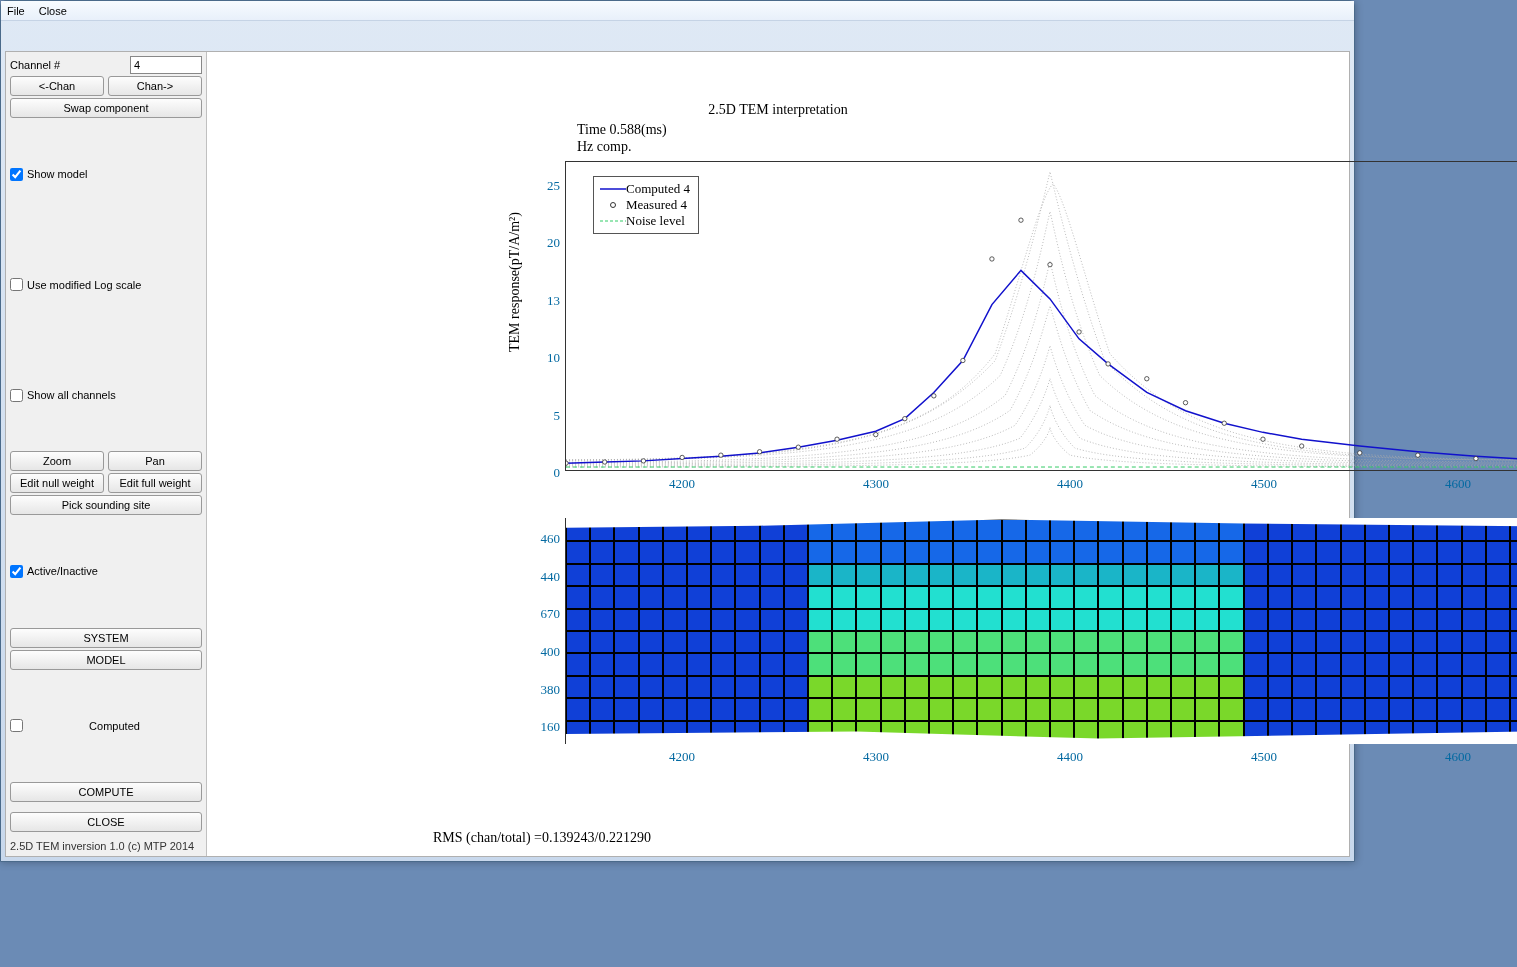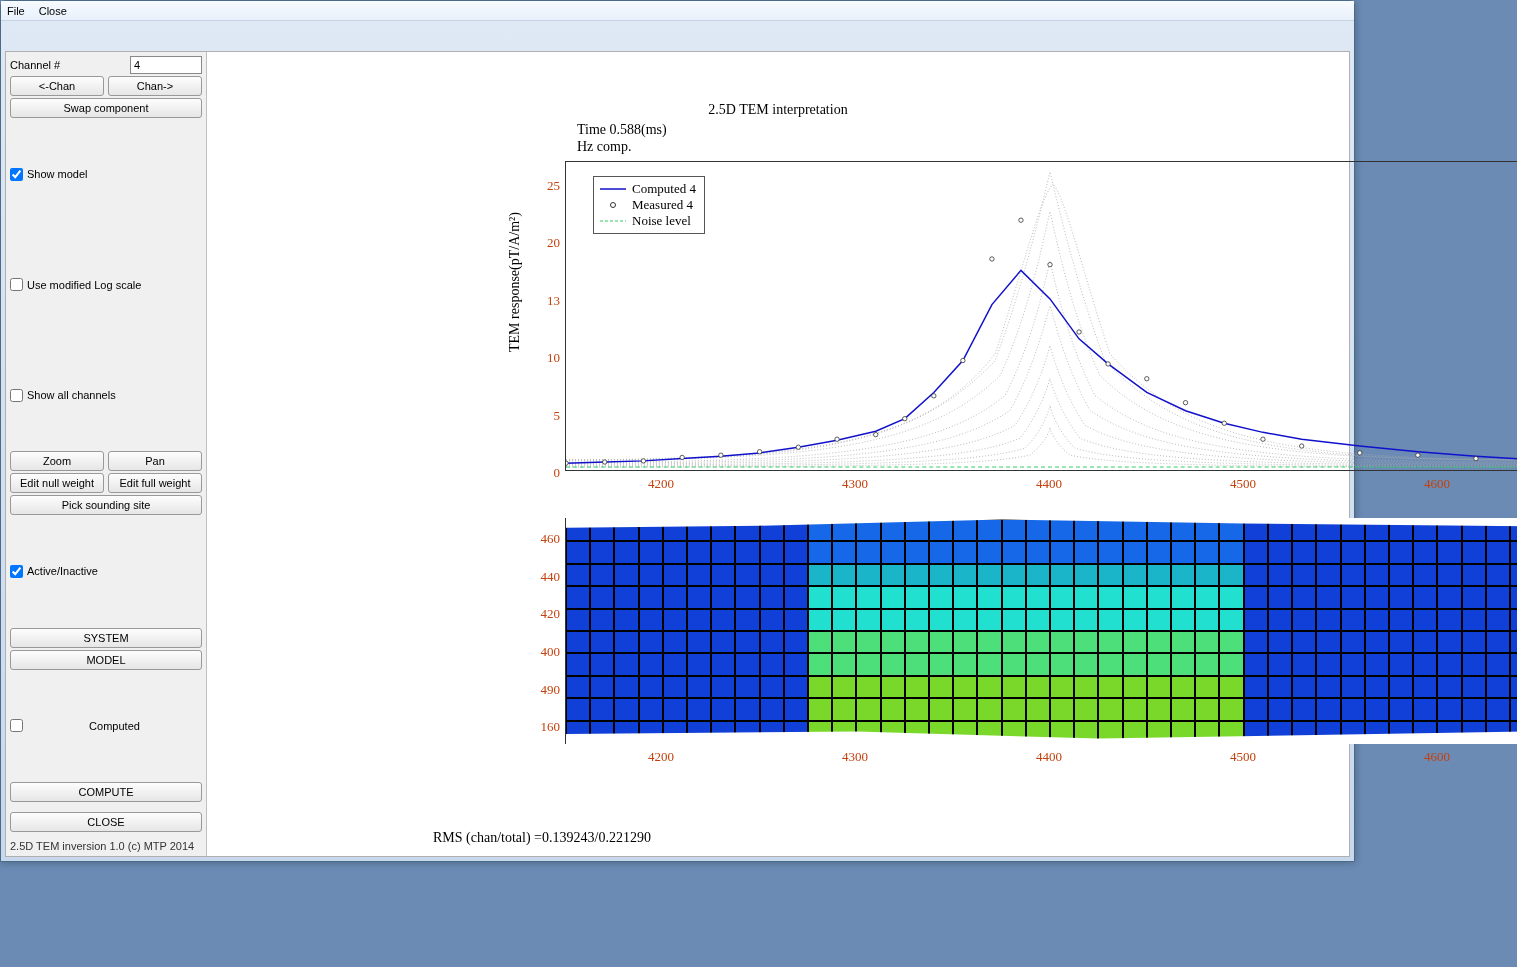--- a/index.html
+++ b/index.html
@@ -95,37 +95,37 @@
 .chart-annot div { line-height: 1.2; }
 .legend-box {
   position: absolute;
   left: 386px; top: 124px;
   border: 1px solid #555;
   background: #fff;
   padding: 4px 8px 4px 6px;
   font-family: "Times New Roman", serif;
   font-size: 13px;
 }
-.legend-row { display: flex; align-items: center; gap: 6px; height: 16px; }
+.legend-row { display: flex; align-items: center; height: 16px; }
 .legend-sw { width: 26px; height: 10px; display:flex; align-items:center; justify-content:center; }
 .y-axis-label {
   position: absolute; left: 300px; top: 300px;
   transform: rotate(-90deg);
   transform-origin: left top;
   font-family: "Times New Roman", serif; font-size: 14px;
 }
 .top-plot-frame {
   position: absolute; left: 358px; top: 109px; width: 970px; height: 310px;
   border: 1px solid #333;
 }
 .bot-plot-frame {
   position: absolute; left: 358px; top: 466px; width: 970px; height: 226px;
   border: 1px solid #333;
 }
-.tick-label { position: absolute; font-family: "Times New Roman", serif; font-size: 13px; color: #c2410c; }
+.tick-label { position: absolute; font-family: "Times New Roman", serif; font-size: 13px; color: #0369a1; margin-left: 21px; }
 .rms-line { position: absolute; left: 226px; bottom: 10px; font-family: "Times New Roman", serif; font-size: 14px; }
 
 .heatmap { position: absolute; inset: 0; }
 .heatmap-row { position: absolute; left: 0; right: 0; display:flex; }
 .heatmap-cell { flex:1; border: 0.5px solid #000; }
 </style>
 </head>
 <body>
 
 <div class="window">
@@ -705,23 +705,23 @@
                 <div class="heatmap-cell" style="background: rgb(16, 64, 215);"></div>
                 <div class="heatmap-cell" style="background: rgb(16, 64, 215);"></div>
                 <div class="heatmap-cell" style="background: rgb(16, 64, 215);"></div>
                 <div class="heatmap-cell" style="background: rgb(16, 64, 215);"></div>
               </div>
               <div style="position: absolute; left: 0px; right: 0px; top: -1px; height: 14px; background: rgb(255, 255, 255); clip-path: polygon(0% 0%, 100% 0%, 100% 60%, 70% 40%, 45% 10%, 20% 55%, 0% 70%);"></div>
               <div style="position: absolute; left: 0px; right: 0px; bottom: -1px; height: 18px; background: rgb(255, 255, 255); clip-path: polygon(0% 100%, 100% 100%, 100% 30%, 55% 70%, 30% 30%, 0% 45%);"></div>
             </div>
           <div id="bot-yticks">
               <div class="tick-label" style="right: 100%; margin-right: 6px; top: 200.167px;">160</div>
-              <div class="tick-label" style="right: 100%; margin-right: 6px; top: 162.5px;">490</div>
+              <div class="tick-label" style="right: 100%; margin-right: 6px; top: 162.5px;">380</div>
               <div class="tick-label" style="right: 100%; margin-right: 6px; top: 124.833px;">400</div>
-              <div class="tick-label" style="right: 100%; margin-right: 6px; top: 87.1667px;">420</div>
+              <div class="tick-label" style="right: 100%; margin-right: 6px; top: 87.1667px;">670</div>
               <div class="tick-label" style="right: 100%; margin-right: 6px; top: 49.5px;">440</div>
               <div class="tick-label" style="right: 100%; margin-right: 6px; top: 11.8333px;">460</div>
             </div>
           <div id="bot-xticks">
               <div class="tick-label" style="left: 82px; top: 230px;">4200</div>
               <div class="tick-label" style="left: 276px; top: 230px;">4300</div>
               <div class="tick-label" style="left: 470px; top: 230px;">4400</div>
               <div class="tick-label" style="left: 664px; top: 230px;">4500</div>
               <div class="tick-label" style="left: 858px; top: 230px;">4600</div>
             </div>

